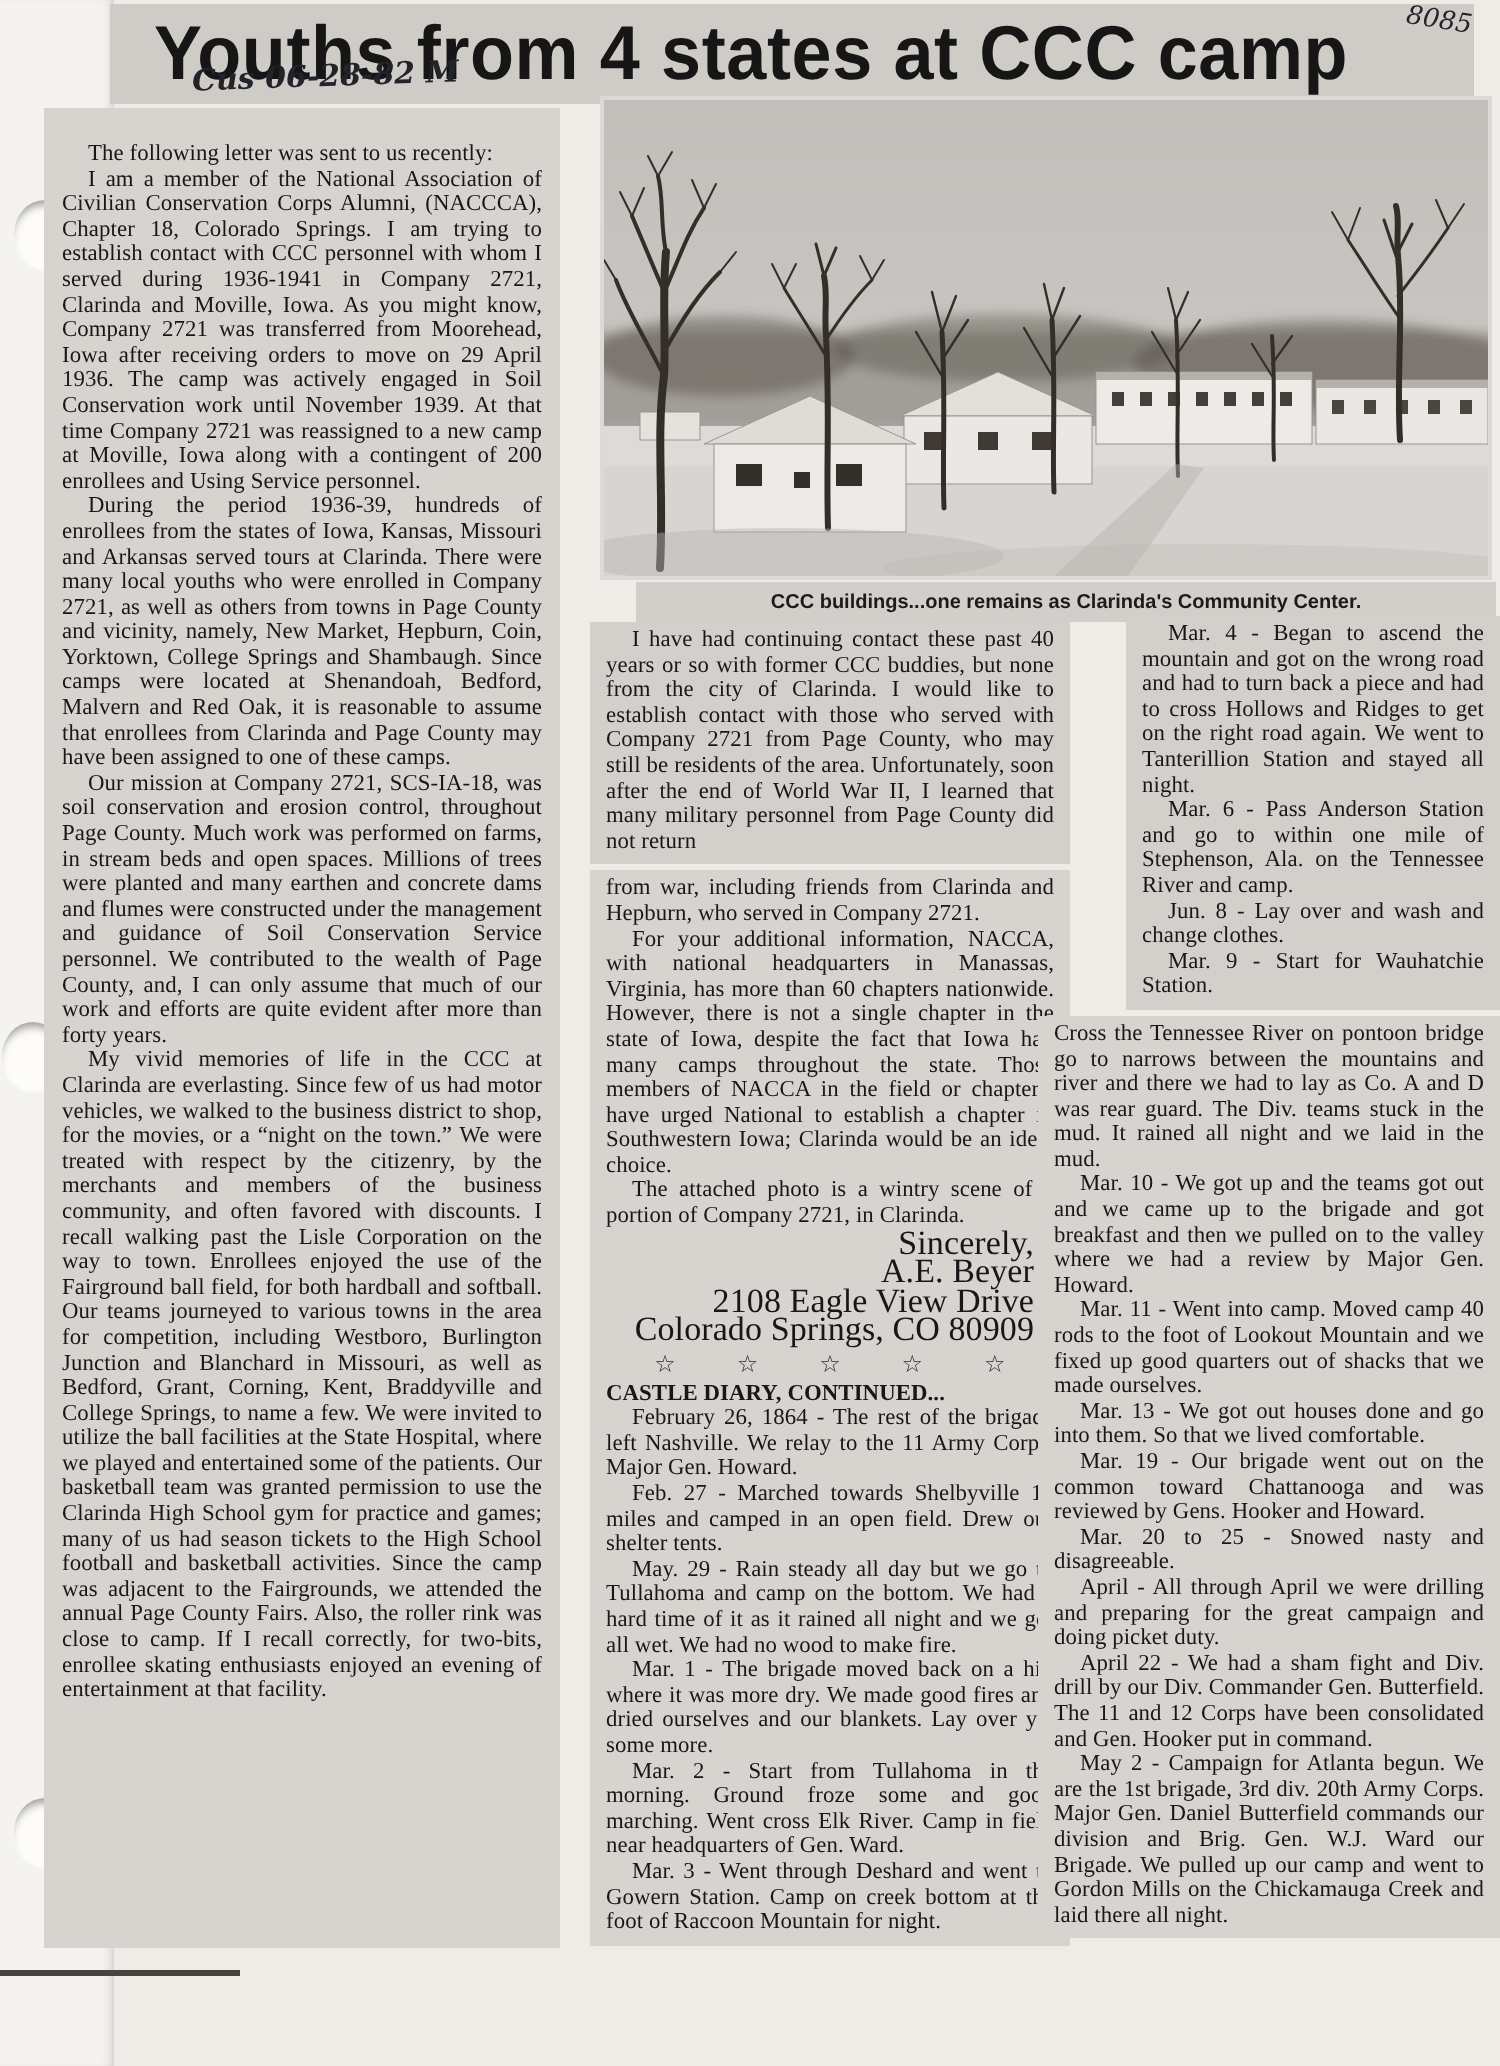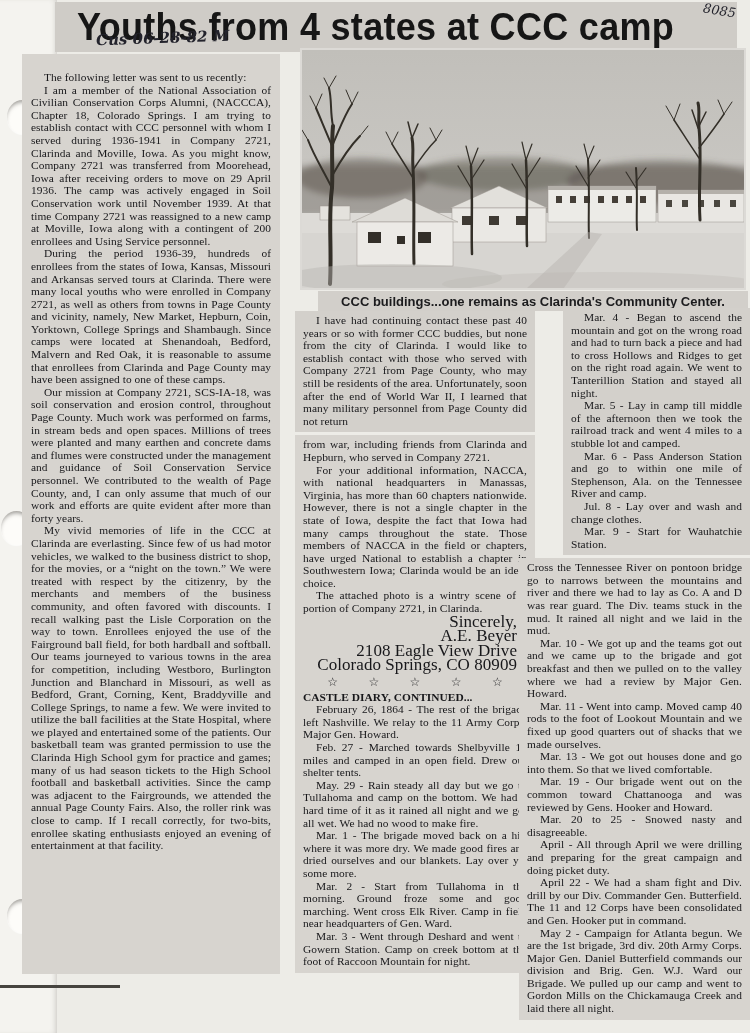--- a/index.html
+++ b/index.html
@@ -26,21 +26,21 @@
     transform:scaleY(1.06);letter-spacing:.3px;}
   .hand{position:absolute;font-family:"DejaVu Serif", serif;font-style:italic;
     color:#23232c;}
   .hand-date{left:96px;top:29px;font-size:15px;font-weight:600;transform:rotate(-2deg);}
   .hand-num{left:703px;top:3px;font-size:13px;transform:rotate(9deg);}
   .photo-clip{left:300px;top:48px;width:446px;height:242px;background:#c9c7c3;
     border:2px solid #dcdad6;box-sizing:border-box;}
   .caption-clip{left:318px;top:291px;width:430px;height:20px;background:#d2cfca;
     display:flex;align-items:center;justify-content:center;}
   .caption{font-family:"Liberation Sans", sans-serif;font-weight:700;
-    font-size:13px;color:#1b1b1d;white-space:nowrap;}
+    font-size:10px;color:#1b1b1d;white-space:nowrap;}
   .col1{left:22px;top:54px;width:258px;min-height:920px;padding:17px 9px 8px;
     box-sizing:border-box;}
   .colwrap{position:absolute;}
   .col2{left:295px;top:311px;width:240px;}
   .col3{left:519px;top:308px;width:231px;}
   .piece{padding:3px 8px 5px;box-sizing:border-box;}
   .gap{height:3px;}
   .signoff{text-align:right;padding-right:10px;}
   .signoff p{text-align:right;line-height:14.5px;font-size:17px;}
   .stars{display:flex;justify-content:space-around;width:92%;margin:2px auto 1px;
@@ -230,23 +230,22 @@
     <p class="ind">May. 29 - Rain steady all day but we go to Tullahoma and camp on the bottom. We had a hard time of it as it rained all night and we got all wet. We had no wood to make fire.</p>
     <p class="ind">Mar. 1 - The brigade moved back on a hill where it was more dry. We made good fires and dried ourselves and our blankets. Lay over yet some more.</p>
     <p class="ind">Mar. 2 - Start from Tullahoma in the morning. Ground froze some and good marching. Went cross Elk River. Camp in field near headquarters of Gen. Ward.</p>
     <p class="ind">Mar. 3 - Went through Deshard and went to Gowern Station. Camp on creek bottom at the foot of Raccoon Mountain for night.</p>
   </div>
 </div>
 
 <div class="colwrap col3">
   <div class="clip paperB piece" style="position:relative;margin-left:44px;">
     <p class="ind">Mar. 4 - Began to ascend the mountain and got on the wrong road and had to turn back a piece and had to cross Hollows and Ridges to get on the right road again. We went to Tanterillion Station and stayed all night.</p>
-    <p class="ind">Mar. 5 - Lay in camp till middle of the afternoon then we took the railroad track and went 4 miles to a stubble lot and camped.</p>
     <p class="ind">Mar. 6 - Pass Anderson Station and go to within one mile of Stephenson, Ala. on the Tennessee River and camp.</p>
-    <p class="ind">Jul. 8 - Lay over and wash and change clothes.</p>
+    <p class="ind">Jun. 8 - Lay over and wash and change clothes.</p>
     <p class="ind">Mar. 9 - Start for Wauhatchie Station.</p>
   </div>
   <div class="gap"></div>
   <div class="clip paperA piece" style="position:relative;">
     <p>Cross the Tennessee River on pontoon bridge go to narrows between the mountains and river and there we had to lay as Co. A and D was rear guard. The Div. teams stuck in the mud. It rained all night and we laid in the mud.</p>
     <p class="ind">Mar. 10 - We got up and the teams got out and we came up to the brigade and got breakfast and then we pulled on to the valley where we had a review by Major Gen. Howard.</p>
     <p class="ind">Mar. 11 - Went into camp. Moved camp 40 rods to the foot of Lookout Mountain and we fixed up good quarters out of shacks that we made ourselves.</p>
     <p class="ind">Mar. 13 - We got out houses done and go into them. So that we lived comfortable.</p>
     <p class="ind">Mar. 19 - Our brigade went out on the common toward Chattanooga and was reviewed by Gens. Hooker and Howard.</p>
     <p class="ind">Mar. 20 to 25 - Snowed nasty and disagreeable.</p>

